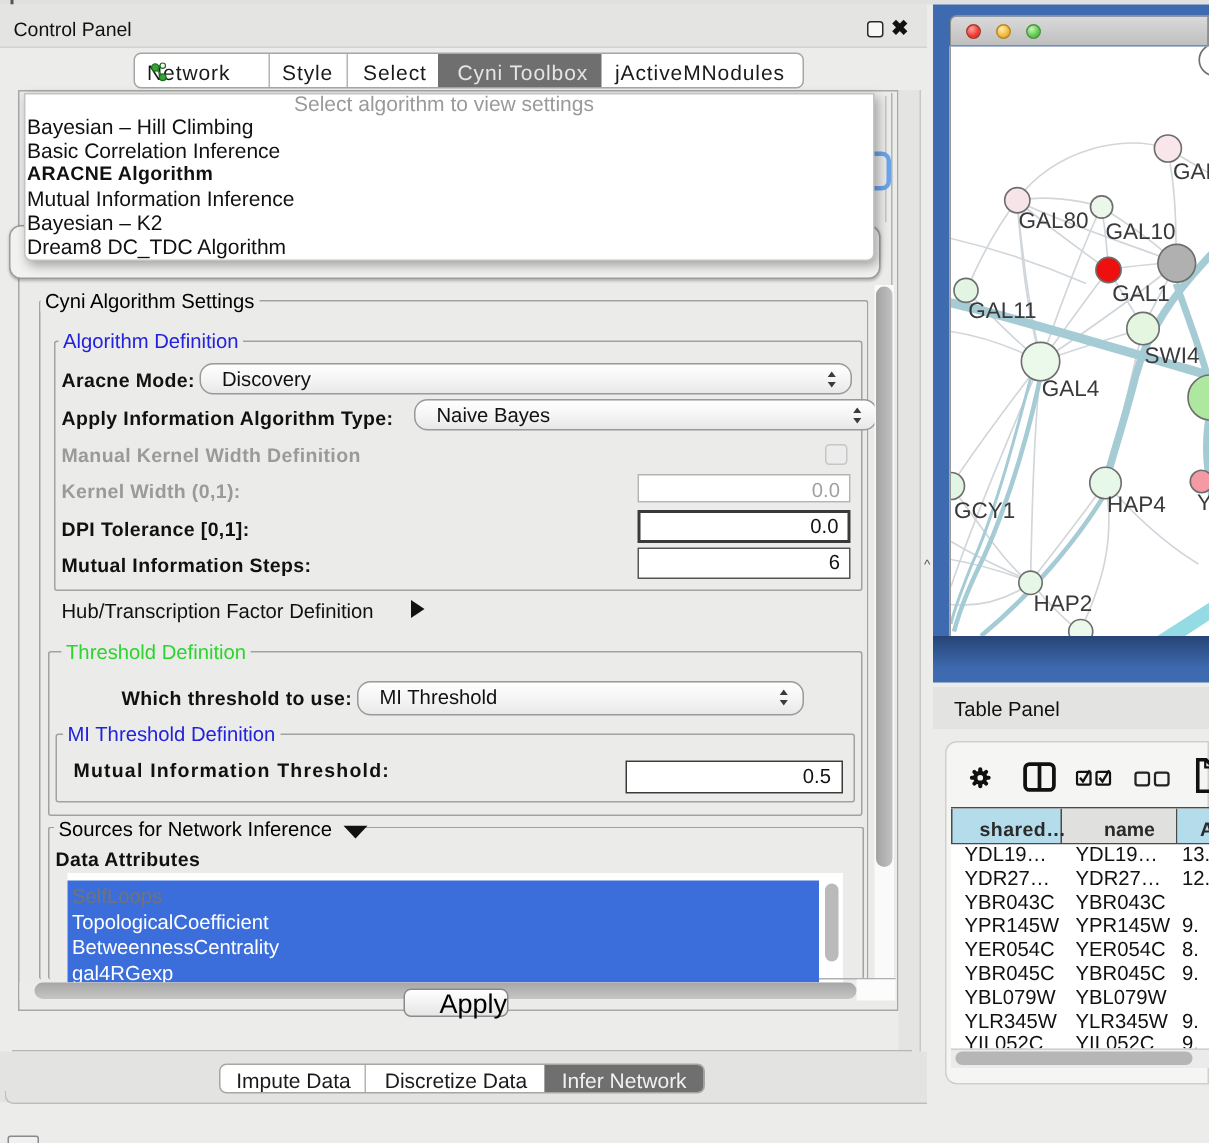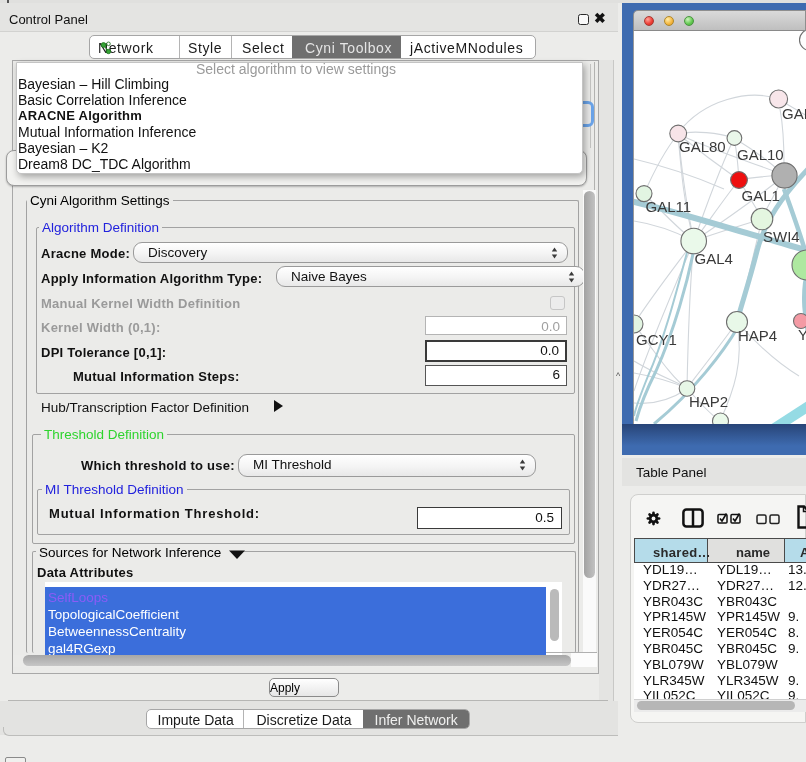--- a/index.html
+++ b/index.html
@@ -81,21 +81,21 @@
       <path d="M1.8 6.4 L4.5 2.6 L7.2 6.4 Z" fill="#3a3a3a"></path>
       <path d="M1.8 9.6 L4.5 13.4 L7.2 9.6 Z" fill="#3a3a3a"></path>
     </svg>
 </div>
 <div class="abs lbl b" style="left:41px;top:296px;color:#9a9a9a;">Manual Kernel Width Definition</div>
 <div class="abs" style="left:550px;top:296px;width:13px;height:12px;background:#ececec;border:1px solid #c6c6c6;border-radius:3px;"></div>
 <div class="abs lbl b" style="left:41px;top:320px;color:#9a9a9a;">Kernel Width (0,1):</div>
 <div class="tfield" style="left:425px;top:316px;width:142px;height:19px;border:1px solid #b4b4b4;color:#a0a0a0;line-height:19px;padding-right:6px;box-sizing:border-box;">0.0</div>
 <div class="abs lbl b" style="left:41px;top:345px;">DPI Tolerance [0,1]:</div>
 <div class="tfield" style="left:425px;top:340px;width:142px;height:22px;border:2px solid #3a3a3a;color:#111;line-height:18px;padding-right:6px;box-sizing:border-box;">0.0</div>
-<div class="abs lbl b" style="left:41px;top:369px;margin-left:32px;">Mutual Information Steps:</div>
+<div class="abs lbl b" style="left:41px;top:369px;">Mutual Information Steps:</div>
 <div class="tfield" style="left:425px;top:365px;width:142px;height:21px;border:1.5px solid #555;color:#111;line-height:18px;padding-right:6px;box-sizing:border-box;">6</div>
 
 <div class="abs lbl" style="left:41px;top:400px;">Hub/Transcription Factor Definition</div>
 <svg class="abs" style="left:272px;top:399px;" width="12" height="14" viewBox="0 0 12 14">
     <path d="M2 1 L11 7 L2 13 Z" fill="#111"></path>
   </svg>
 
 <div class="fieldset" style="left:32px;top:434px;width:541px;height:108px;"></div>
 <div class="ftitle" style="left:41px;top:428px;color:#2ed42e;">Threshold Definition</div>
 <div class="abs lbl b" style="left:81px;top:458px;">Which threshold to use:</div>
@@ -113,36 +113,36 @@
 
 <div class="fieldset" style="left:32px;top:551px;width:542px;height:101px;border-bottom:none;"></div>
 <div class="ftitle" style="left:36px;top:546px;">Sources for Network Inference&nbsp;&nbsp;&nbsp;&nbsp;</div>
 <svg class="abs" style="left:228px;top:549px;" width="18" height="11" viewBox="0 0 18 11">
     <path d="M1 1.5 L17 1.5 L9 10 Z" fill="#111"></path>
   </svg>
 <div class="abs lbl b" style="left:37px;top:565px;">Data Attributes</div>
 
 <div class="abs" style="left:45px;top:582px;width:517px;height:74px;background:#fff;"></div>
 <div class="abs" style="left:45px;top:587px;width:501px;height:67.5px;background:#3b6edb;"></div>
-<div class="abs lbl" style="left:48px;top:590px;color:#8b5cf6;">SelfLoops</div>
+<div class="abs lbl" style="left:48px;top:590px;color:#737373;">SelfLoops</div>
 <div class="abs lbl" style="left:48px;top:607px;color:#fff;">TopologicalCoefficient</div>
 <div class="abs lbl" style="left:48px;top:624px;color:#fff;">BetweennessCentrality</div>
 <div class="abs lbl" style="left:48px;top:641px;color:#fff;">gal4RGexp</div>
 <div class="abs" style="left:549.5px;top:589px;width:9px;height:52px;background:#bababa;border-radius:5px;"></div>
 
 <div class="abs" style="left:583px;top:190px;width:13px;height:470px;background:#fafafa;"></div>
 <div class="abs" style="left:584px;top:191px;width:11px;height:387px;background:linear-gradient(90deg,#a2a2a2,#c2c2c2);border-radius:6px;"></div>
 
 <div class="abs" style="left:546px;top:651.5px;width:51px;height:1px;background:#b0b0b0;"></div>
 <div class="abs" style="left:13px;top:654.5px;width:584px;height:12.5px;background:#ececea;"></div>
 <div class="abs" style="left:571px;top:652.5px;width:26px;height:14.5px;background:#fcfcfc;"></div>
 <div class="abs" style="left:23px;top:654.5px;width:548px;height:11px;background:linear-gradient(#a6a6a6,#c6c6c6);border-radius:6px;"></div>
 
-<div class="abs" style="left:269px;top:678px;width:70px;height:19px;border:1px solid #8a8a8a;border-radius:5px;
-     background:linear-gradient(#ffffff,#e6e6e6);font-size:12px;text-align:left;line-height:18px;box-sizing:border-box;">Apply</div>
+<div class="abs" style="left:269px;top:659px;width:70px;height:19px;border:1px solid #8a8a8a;border-radius:5px;
+     background:linear-gradient(#ffffff,#e6e6e6);font-size:18px;text-align:right;line-height:18px;box-sizing:border-box;">Apply</div>
 
 <div class="abs" style="left:8px;top:700px;width:600px;height:1px;background:#b6b6b4;"></div>
 <div class="abs" style="left:0;top:701px;width:618px;height:34px;background:#e3e3e1;"></div>
 
 <div class="abs" style="left:145.5px;top:709px;width:324px;height:20px;background:#fff;border:1px solid #a6a6a6;border-radius:5px;box-sizing:border-box;overflow:hidden;font-size:14px;color:#1a1a1a;">
   <div class="abs" style="left:0;top:0;width:96px;height:20px;border-right:1px solid #b4b4b4;"></div>
   <div class="abs" style="left:96px;top:0;width:120px;height:20px;border-right:1px solid #b4b4b4;"></div>
   <div class="abs" style="left:216px;top:0;width:108px;height:20px;background:#6f6f6f;"></div>
   <div class="abs" style="left:11px;top:2px;">Impute Data</div>
   <div class="abs" style="left:110px;top:2px;">Discretize Data</div>

